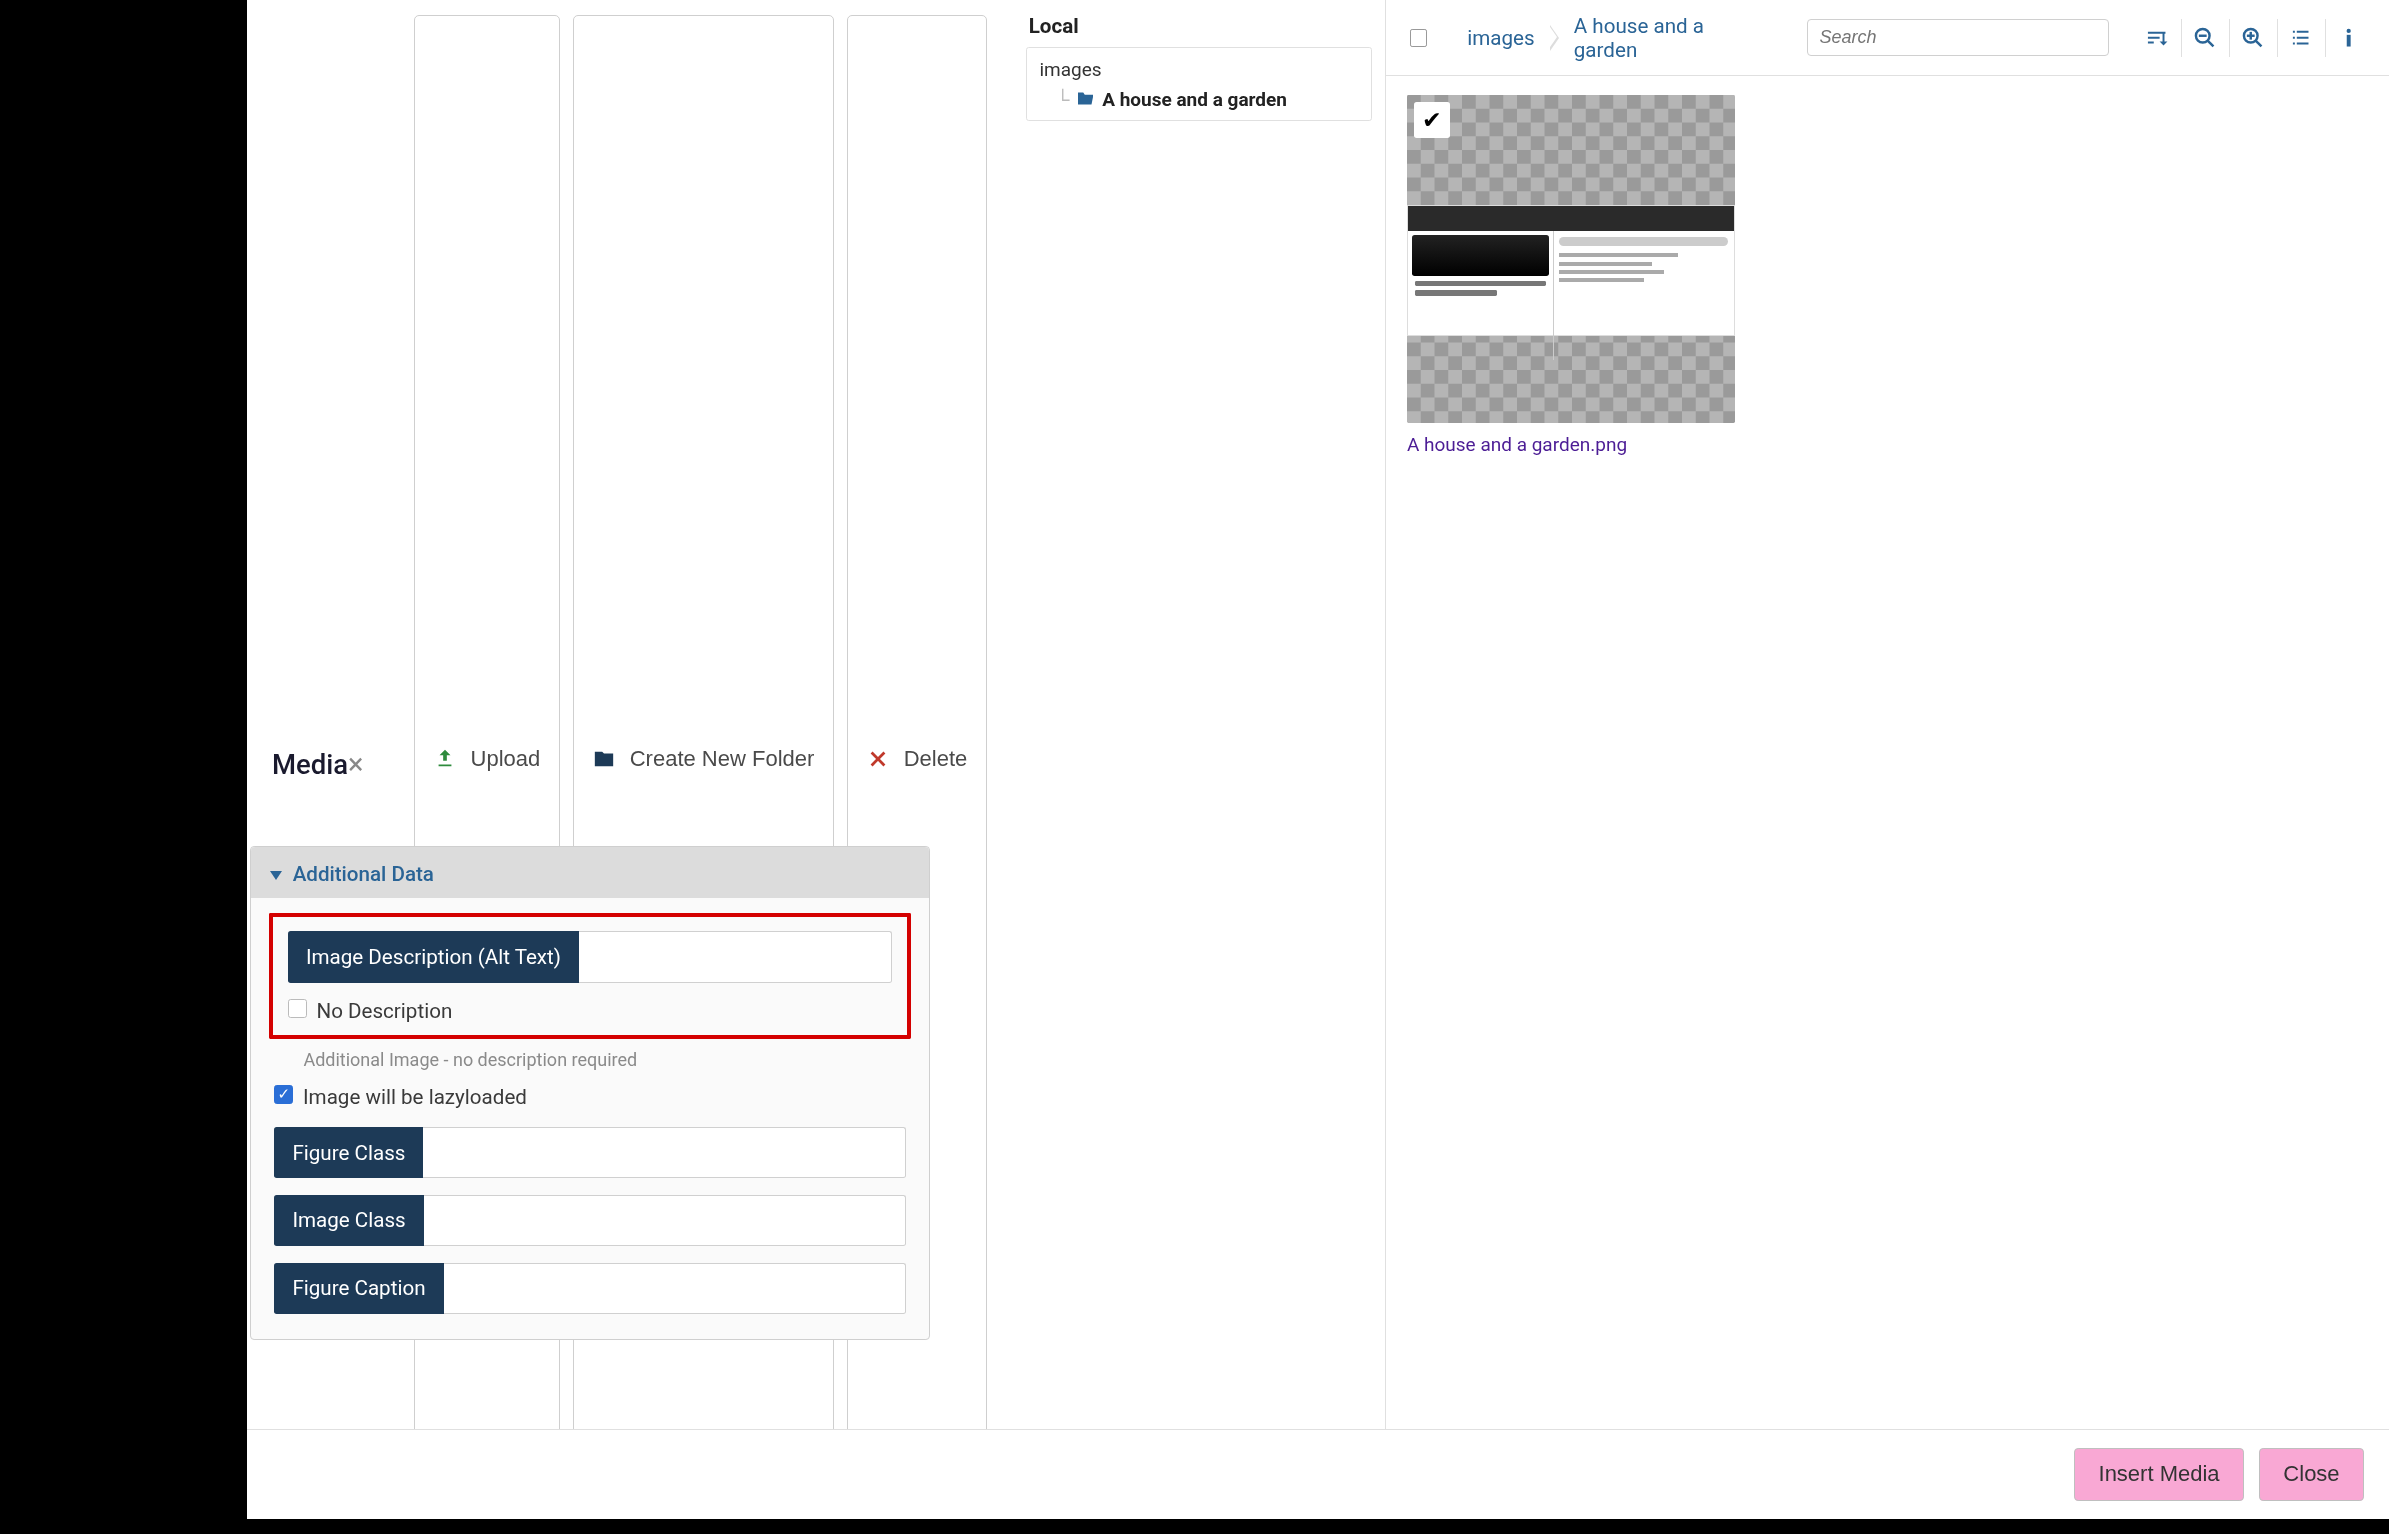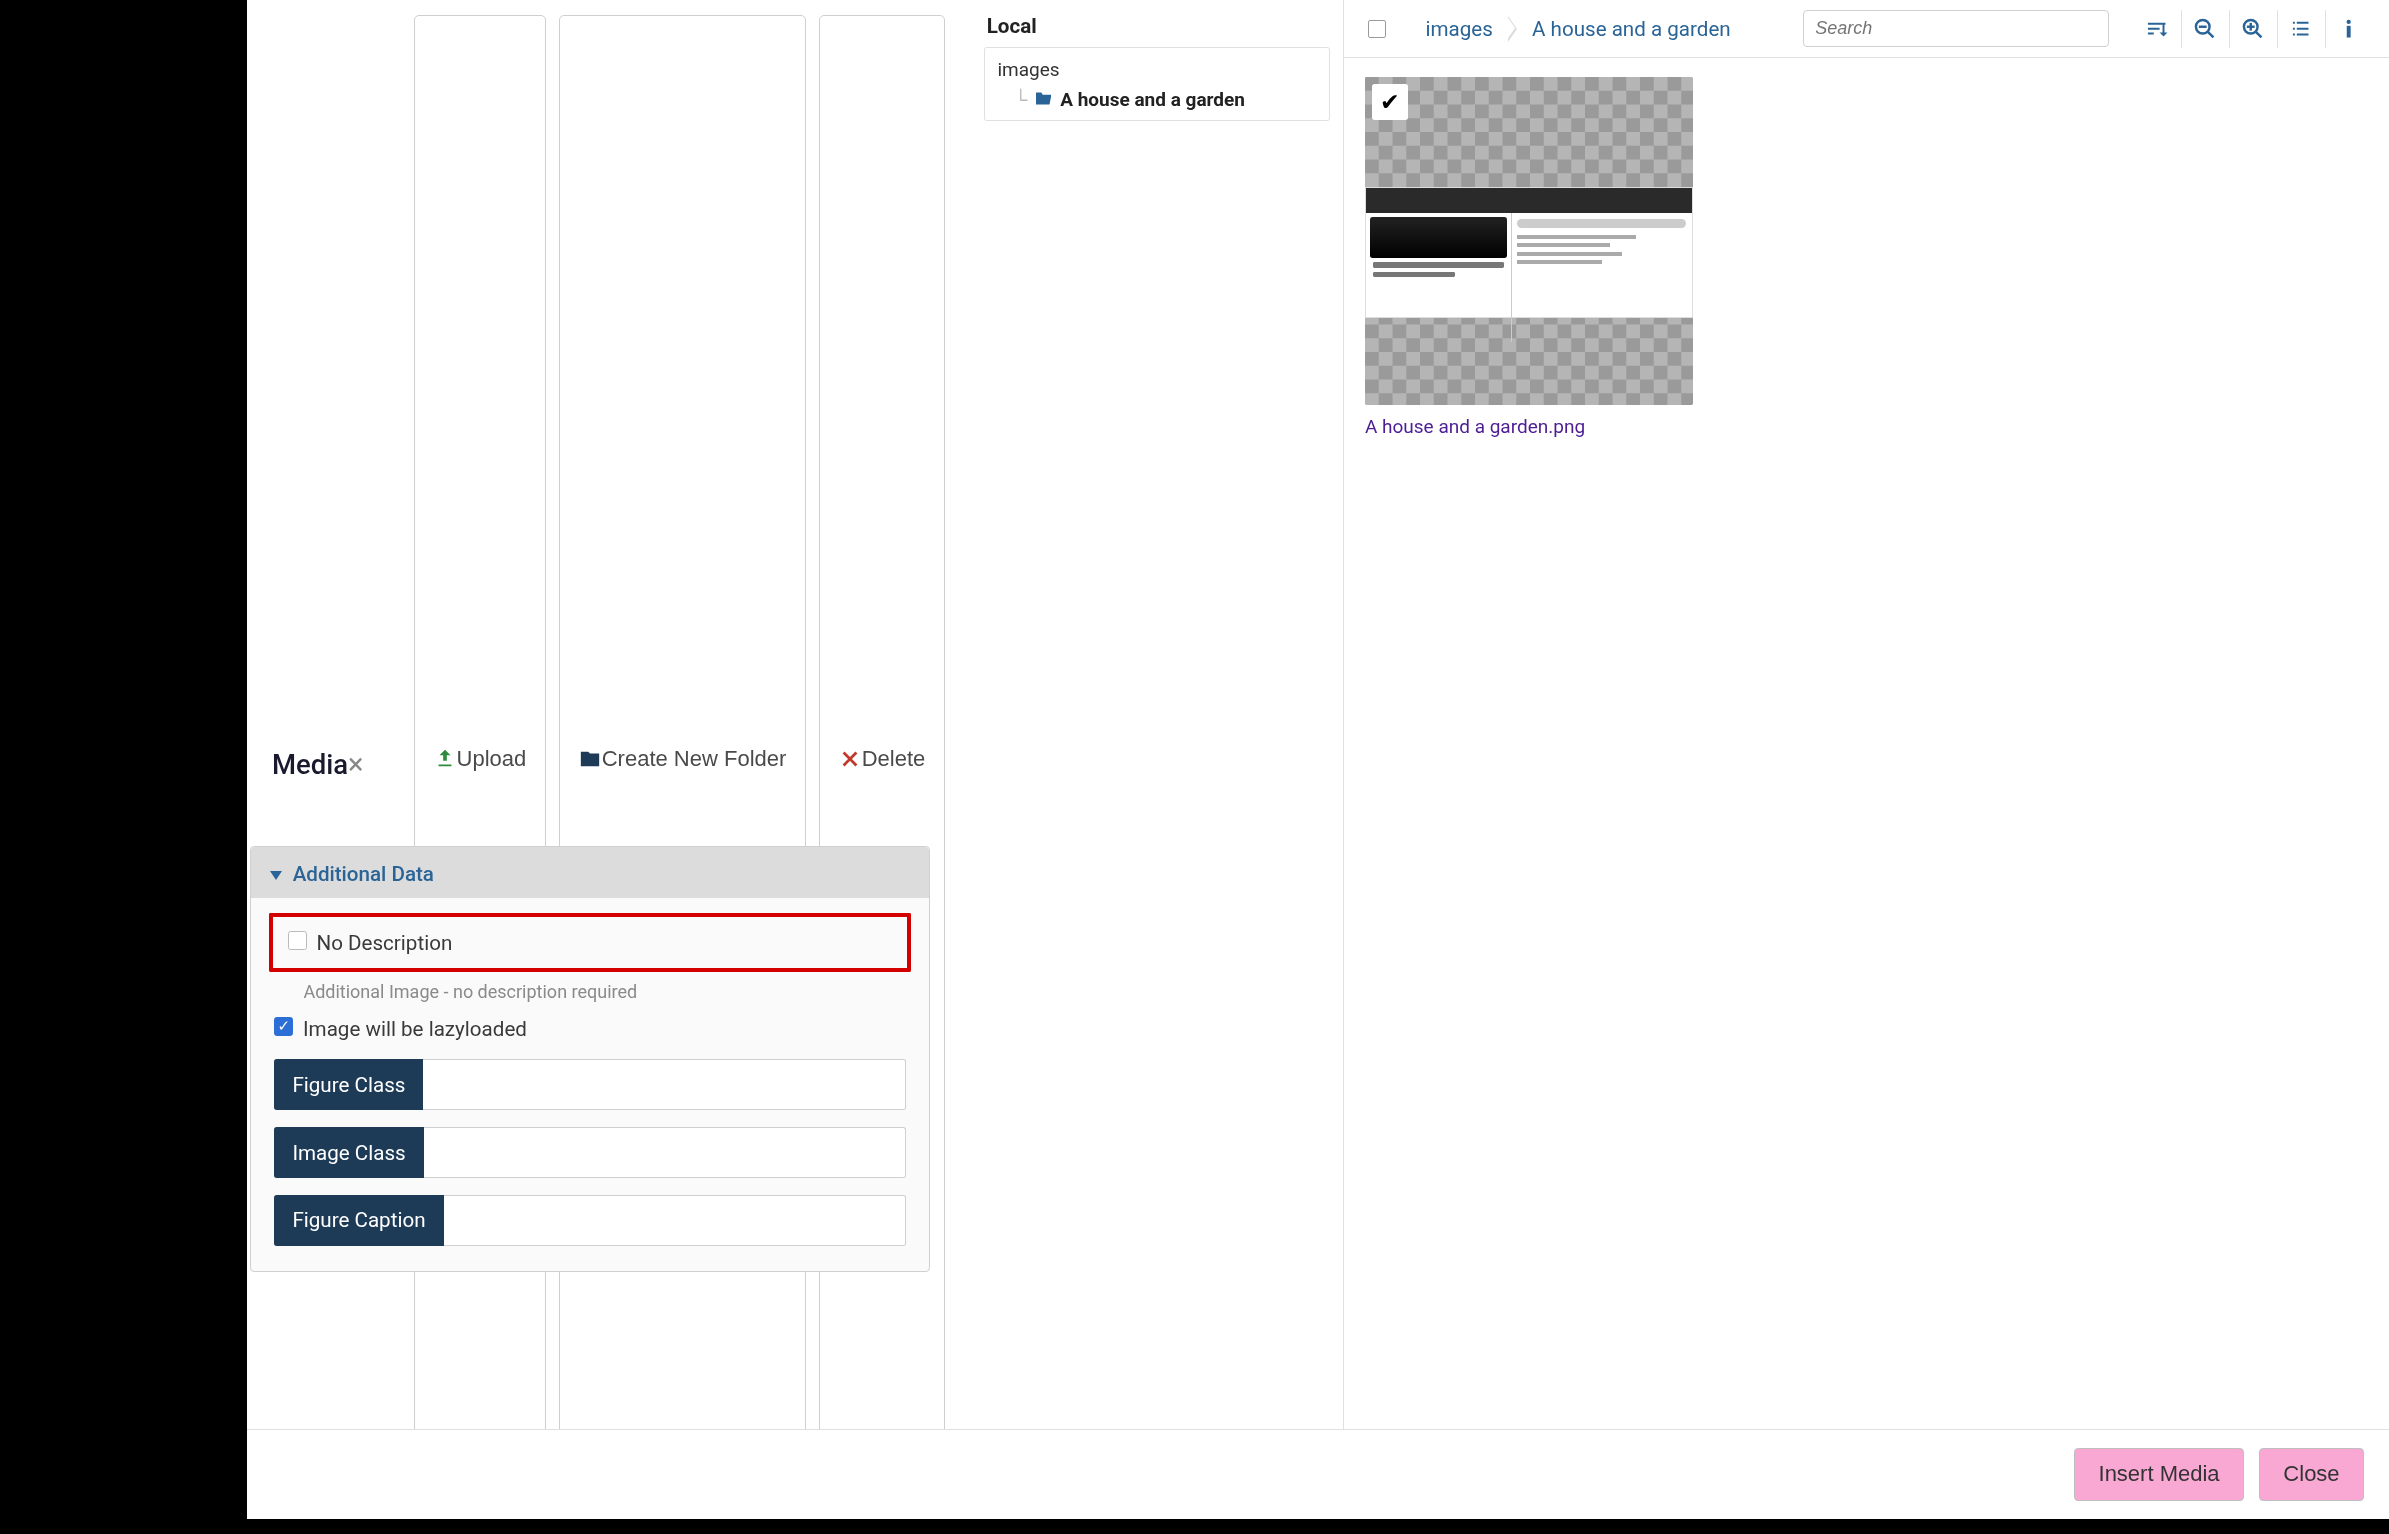--- a/index.html
+++ b/index.html
@@ -54,21 +54,21 @@
 }
 .btn {
   border: 0.7px solid #cfcfcf;
   background: #fff;
   border-radius: 5px;
   padding: 11px 19px;
   font-size: 22px;
   color: #4a4a4a;
   display: inline-flex;
   align-items: center;
-  gap: 1px;
+  gap: 15px;
   cursor: pointer;
 }
 .btn svg { width: 22px; height: 22px; }
 
 .body-area {
   flex: 1;
   display: flex;
   min-height: 0;
 }
 .sidebar {
@@ -490,20 +490,24 @@
 </div>
 
 <div class="panel">
   <div class="panel-header">
     <span class="tri"></span>
     <span>Additional Data</span>
   </div>
   <div class="panel-body">
 
     <div class="highlight-box">
+      <div class="label-input-row">
+        <div class="dark-label">Image Description (Alt Text)</div>
+        <input class="light-input" value="" style="">
+      </div>
       <div class="cb-row">
         <div class="cb"></div>
         <span>No Description</span>
       </div>
     </div>
     <div class="cb-hint">Additional Image - no description required</div>
 
     <div class="cb-row">
       <div class="cb checked"></div>
       <span>Image will be lazyloaded</span>

